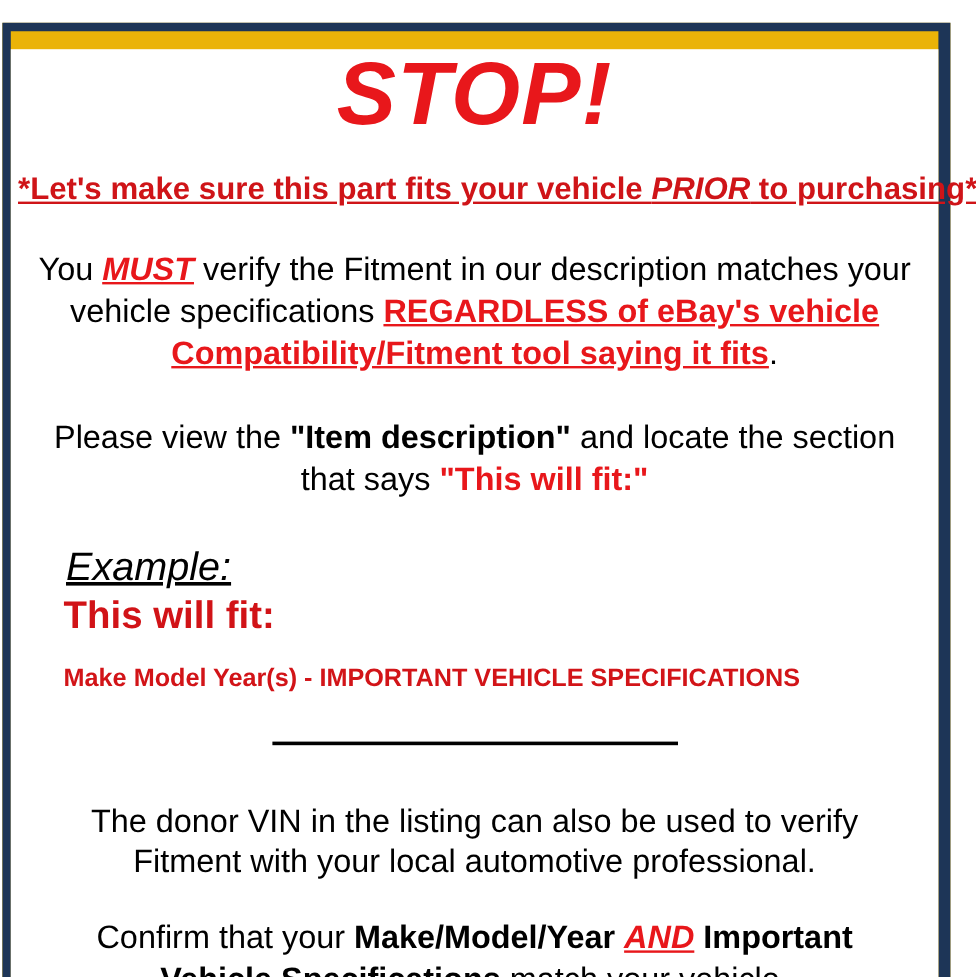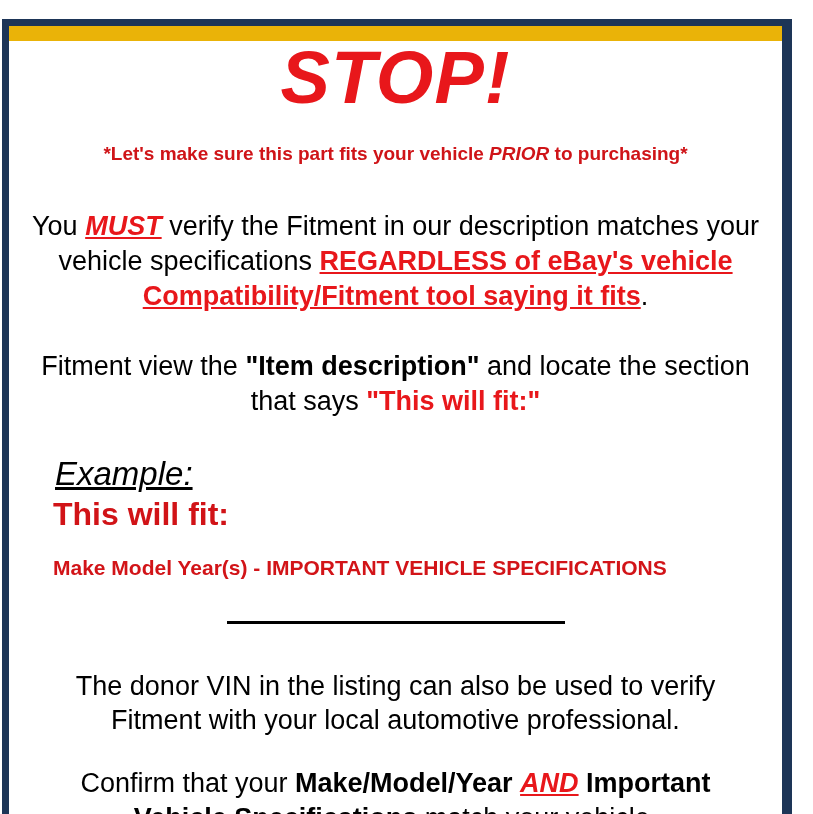--- a/index.html
+++ b/index.html
@@ -43,38 +43,39 @@
     font-size: 74px;
     line-height: 1;
     letter-spacing: 1px;
     margin: 15px 0 0 0;
     text-align: center;
   }
 
   .tagline {
     color: #cf1418;
     font-weight: bold;
-    font-size: 19px;
+    font-size: 26px;
     line-height: 1.15;
+    text-decoration: underline;
     margin: 28px 6px 0 6px;
     white-space: nowrap;
     text-align: center;
   }
   .tagline .ital { font-style: italic; }
 
   .para {
     color: #000000;
     font-size: 27px;
     line-height: 1.29;
     margin: 0;
     padding: 0 22px;
     text-align: center;
   }
 
-  .p-must { margin-top: 44px; }
+  .p-must { margin-top: 34px; }
   .p-item { margin-top: 36px; }
 
   .r-bold-ital-ul {
     color: #e8171b;
     font-weight: bold;
     font-style: italic;
     text-decoration: underline;
   }
   .r-bold-ul {
     color: #e8171b;
@@ -140,21 +141,21 @@
 
     <div class="tagline">
       <span>*Let's make sure this part fits your vehicle </span><span class="ital">PRIOR</span><span> to purchasing*</span>
     </div>
 
     <p class="para p-must">
       <span>You </span><span class="r-bold-ital-ul">MUST</span><span> verify the Fitment in our description matches your vehicle specifications </span><span class="r-bold-ul">REGARDLESS of eBay's vehicle Compatibility/Fitment tool saying it fits</span><span>.</span>
     </p>
 
     <p class="para p-item">
-      <span>Fitment view the </span><span class="k-bold">"Item description"</span><span> and locate the section that says </span><span class="r-bold">"This will fit:"</span>
+      <span>Please view the </span><span class="k-bold">"Item description"</span><span> and locate the section that says </span><span class="r-bold">"This will fit:"</span>
     </p>
 
     <div class="example-block">
       <div><span class="example-label">Example:</span></div>
       <div class="example-fit">This will fit:</div>
       <div class="example-spec">Make Model Year(s) - IMPORTANT VEHICLE SPECIFICATIONS</div>
     </div>
 
     <div class="divider-wrap">
       <span class="divider-line"></span>

